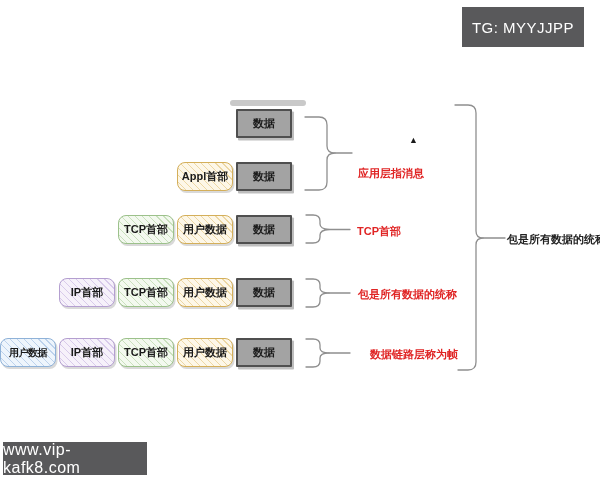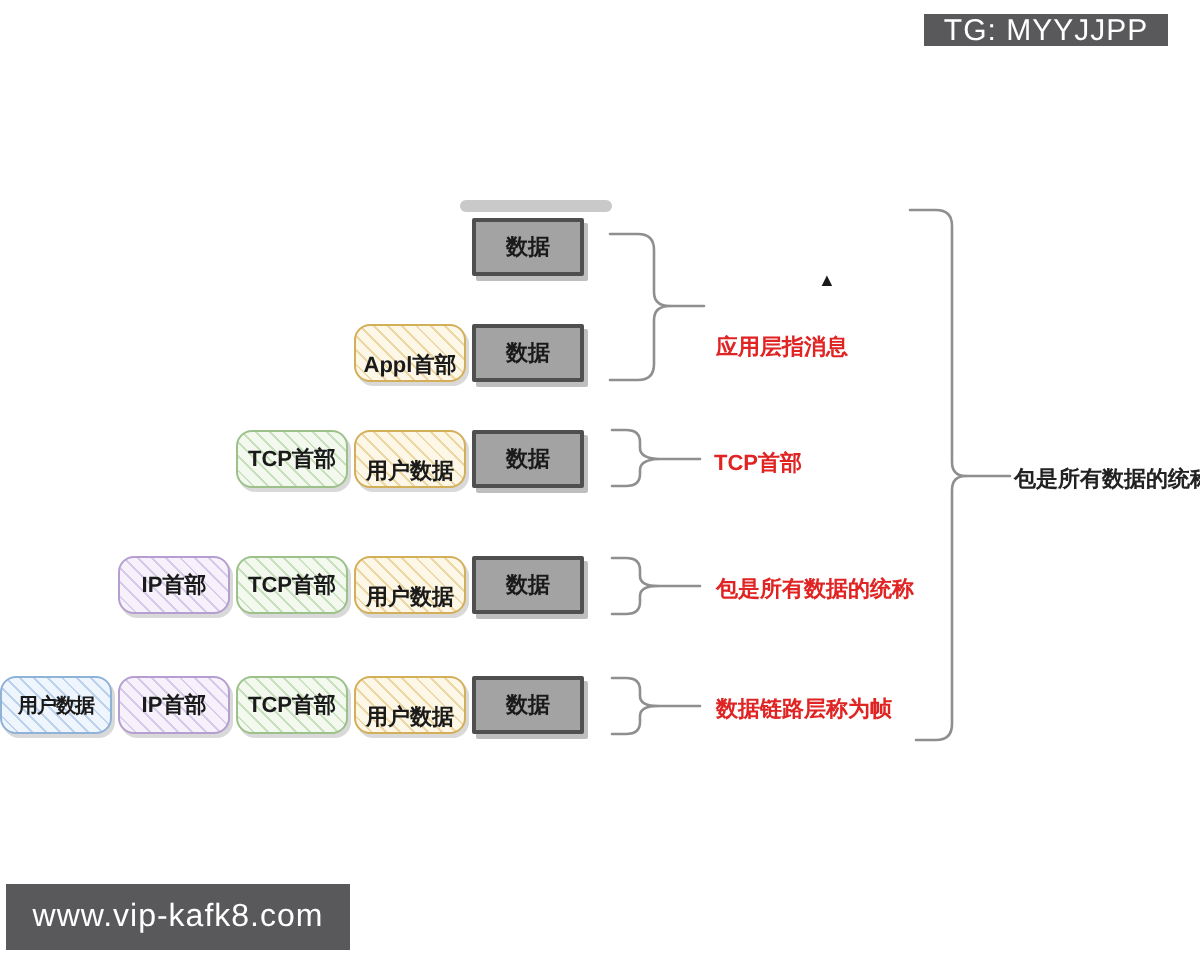--- a/index.html
+++ b/index.html
@@ -5,42 +5,41 @@
   html,body{margin:0;padding:0;background:#fff;}
   .canvas{
     position:relative;width:600px;height:480px;background:#ffffff;overflow:hidden;
     font-family:"Liberation Sans","DejaVu Sans",sans-serif;
   }
   .badge{
     position:absolute;background:#59595b;color:#ffffff;
     display:flex;align-items:center;justify-content:center;
     font-size:15px;letter-spacing:0.5px;
   }
-  .badge-top{left:462px;top:7px;width:122px;height:16px;}
-  .badge-bottom{left:3px;top:442px;width:172px;height:33px;font-size:16px;text-align:right;}
+  .badge-top{left:462px;top:7px;width:122px;height:40px;}
+  .badge-bottom{left:3px;top:442px;width:144px;height:33px;font-size:16px;}
   .artifact-bar{
     position:absolute;left:230px;top:100px;width:76px;height:6px;
     background:#c9c9c9;border-radius:3px;
   }
   .row{position:absolute;right:308px;display:flex;gap:3px;}
   .row1{top:109px;} .row2{top:162px;} .row3{top:215px;} .row4{top:278px;} .row5{top:338px;}
   .box{
     width:56px;height:29px;box-sizing:border-box;
     display:flex;align-items:center;justify-content:center;
     font-size:11px;font-weight:bold;color:#1a1a1a;white-space:nowrap;
   }
   .bx-data{
     background:#a3a3a3;border:2px solid #4f4f4f;border-radius:1px;
     box-shadow:2px 2.5px 0 rgba(110,110,110,0.45);
   }
   .hatch{border-radius:8px;box-shadow:1.5px 2px 0 rgba(130,130,130,0.3);}
   .bx-app,.bx-user{
     border:1.5px solid #d4af5a;
     background:repeating-linear-gradient(45deg,rgba(224,190,110,0.55) 0px,rgba(224,190,110,0.55) 1px,transparent 1px,transparent 5px),#fdf7e8;
-    align-items:flex-end;
   }
   .bx-tcp{
     border:1.5px solid #9cc18b;
     background:repeating-linear-gradient(45deg,rgba(160,200,140,0.5) 0px,rgba(160,200,140,0.5) 1px,transparent 1px,transparent 5px),#f3f9ef;
   }
   .bx-ip{
     border:1.5px solid #b49fd0;
     background:repeating-linear-gradient(45deg,rgba(180,155,215,0.45) 0px,rgba(180,155,215,0.45) 1px,transparent 1px,transparent 5px),#f6f1fa;
   }
   .bx-eth{
@@ -139,20 +138,20 @@
     <path d="M 306 339 H 313 Q 320 339 320 345 V 348 Q 320 353 329 353 Q 320 353 320 358 V 361 Q 320 367 313 367 H 306"></path>
     <path d="M 329 353 H 350"></path>
     <path d="M 455 105 H 468 Q 476 105 476 113 V 231 Q 476 238 483 238 Q 476 238 476 245 V 362 Q 476 370 468 370 H 458"></path>
     <path d="M 483 238 H 505"></path>
   </svg>
 
   <div class="note" style="left:358px;top:166px;">应用层指消息</div>
   <div class="cursor-arrow">▲</div>
   <div class="note" style="left:357px;top:224px;">TCP首部</div>
   <div class="note" style="left:358px;top:287px;">包是所有数据的统称</div>
-  <div class="note" style="left:358px;top:347px;">数据链路层称为帧</div>
+  <div class="note" style="left:370px;top:347px;">数据链路层称为帧</div>
   <div class="note note-black" style="left:507px;top:232px;">包是所有数据的统称</div>
 
   <div class="badge badge-bottom">
     <span>www.vip-kafk8.com</span>
   </div>
 
 </div>
 
 </body></html>

